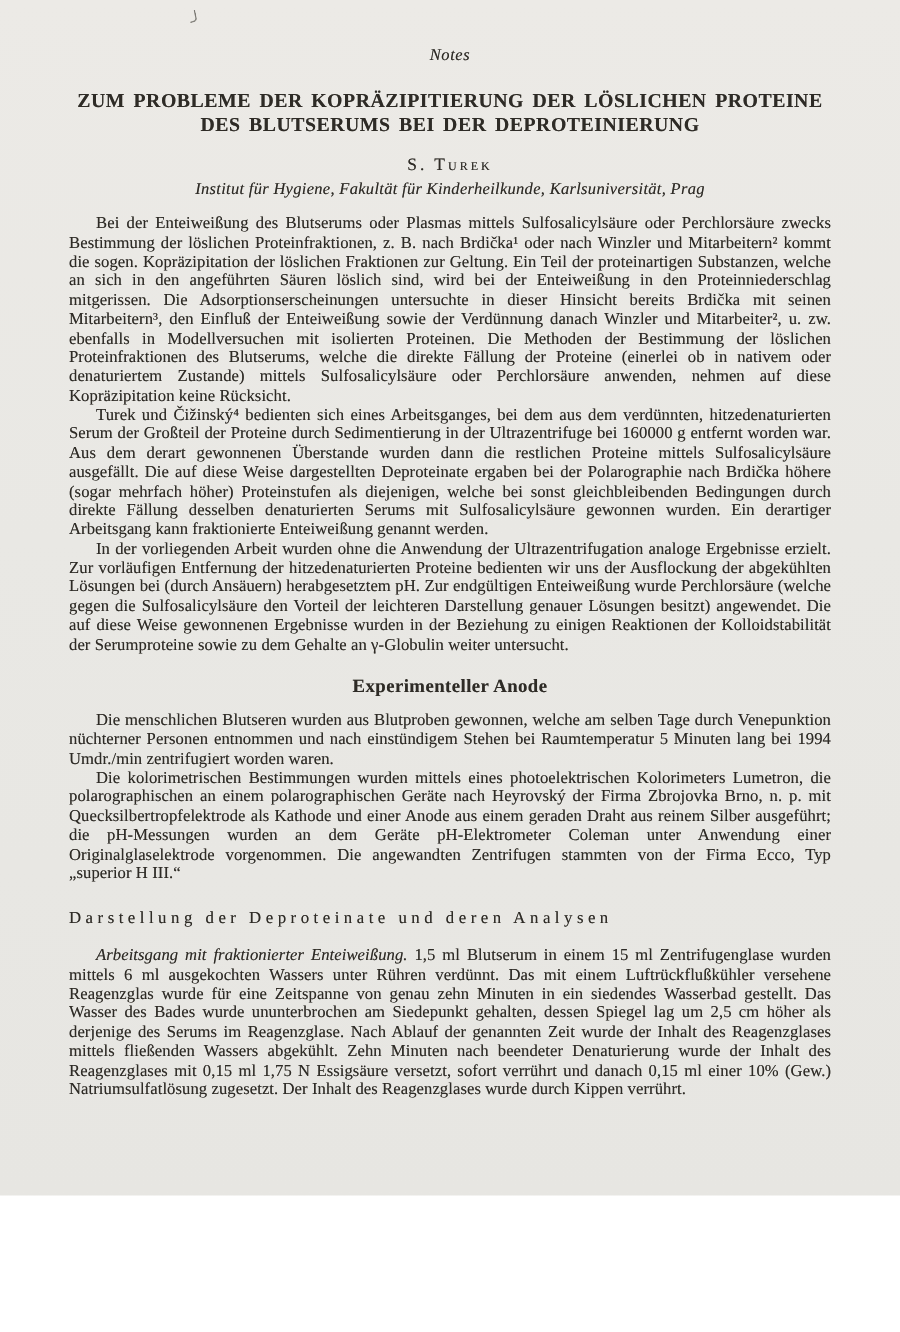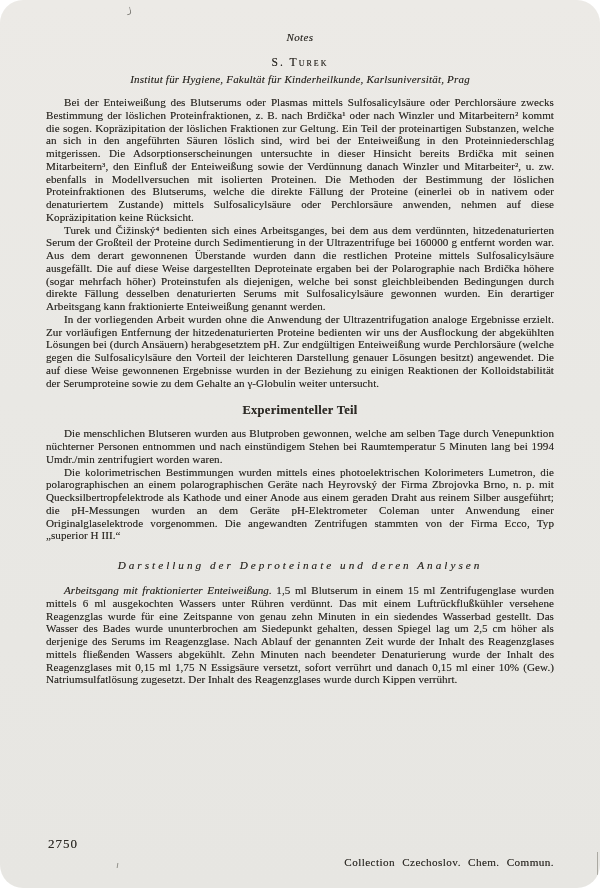--- a/index.html
+++ b/index.html
@@ -1,25 +1,24 @@
 <!DOCTYPE html>
 <html lang="de"><head>
 <meta charset="utf-8">
 <style>
   html, body { margin: 0; padding: 0; }
   body { width: 600px; height: 888px; font-family: "Liberation Serif", "DejaVu Serif", serif; }
 
   .page {
     position: relative;
     width: 600px;
-    height: 888px;
+    height: 797px;
     overflow: hidden;
     background: linear-gradient(180deg, #eceae6 0%, #e9e8e4 45%, #e7e6e2 100%);
     color: #2e2b26;
-    border-radius: 23px;
   }
   .ink {
     color: #2e2b26;
     text-shadow: 0 0 0.4px rgba(46,43,38,0.55);
   }
 
   .running-head {
     margin-top: 31px;
     text-align: center;
     font-style: italic;
@@ -72,24 +71,23 @@
     margin-bottom: 9px;
     text-align: center;
     font-weight: bold;
     font-size: 12.5px;
     letter-spacing: 0.3px;
   }
 
   .sub-heading {
     margin-top: 17px;
     margin-bottom: 13px;
-    text-align: center;
+    text-align: left;
     font-size: 11.2px;
     letter-spacing: 3px;
-    font-style: italic;
   }
 
   .lead-italic { font-style: italic; }
 
   .footer {
     position: absolute;
     left: 46px;
     right: 46px;
     top: 836px;
     height: 18px;
@@ -146,32 +144,36 @@
 </style>
 </head>
 <body>
 
 <div class="page">
 
   <span class="ink-speck-top"></span>
 
   <div class="running-head ink">Notes</div>
 
+  <div class="title-block ink">
+    <div>ZUM PROBLEME DER KOPRÄZIPITIERUNG DER LÖSLICHEN PROTEINE</div>
+    <div>DES BLUTSERUMS BEI DER DEPROTEINIERUNG</div>
+  </div>
 
   <div class="author ink">S. Turek</div>
 
   <div class="affiliation ink">Institut für Hygiene, Fakultät für Kinderheilkunde, Karlsuniversität, Prag</div>
 
   <div class="content">
 
     <p class="para first ink">Bei der Enteiweißung des Blutserums oder Plasmas mittels Sulfosalicylsäure oder Perchlorsäure zwecks Bestimmung der löslichen Proteinfraktionen, z. B. nach Brdička¹ oder nach Winzler und Mitarbeitern² kommt die sogen. Kopräzipitation der löslichen Fraktionen zur Geltung. Ein Teil der proteinartigen Substanzen, welche an sich in den angeführten Säuren löslich sind, wird bei der Enteiweißung in den Proteinniederschlag mitgerissen. Die Adsorptionserscheinungen untersuchte in dieser Hinsicht bereits Brdička mit seinen Mitarbeitern³, den Einfluß der Enteiweißung sowie der Verdünnung danach Winzler und Mitarbeiter², u. zw. ebenfalls in Modellversuchen mit isolierten Proteinen. Die Methoden der Bestimmung der löslichen Proteinfraktionen des Blutserums, welche die direkte Fällung der Proteine (einerlei ob in nativem oder denaturiertem Zustande) mittels Sulfosalicylsäure oder Perchlorsäure anwenden, nehmen auf diese Kopräzipitation keine Rücksicht.</p>
     <p class="para ink">Turek und Čižinský⁴ bedienten sich eines Arbeitsganges, bei dem aus dem verdünnten, hitzedenaturierten Serum der Großteil der Proteine durch Sedimentierung in der Ultrazentrifuge bei 160000 g entfernt worden war. Aus dem derart gewonnenen Überstande wurden dann die restlichen Proteine mittels Sulfosalicylsäure ausgefällt. Die auf diese Weise dargestellten Deproteinate ergaben bei der Polarographie nach Brdička höhere (sogar mehrfach höher) Proteinstufen als diejenigen, welche bei sonst gleichbleibenden Bedingungen durch direkte Fällung desselben denaturierten Serums mit Sulfosalicylsäure gewonnen wurden. Ein derartiger Arbeitsgang kann fraktionierte Enteiweißung genannt werden.</p>
     <p class="para ink">In der vorliegenden Arbeit wurden ohne die Anwendung der Ultrazentrifugation analoge Ergebnisse erzielt. Zur vorläufigen Entfernung der hitzedenaturierten Proteine bedienten wir uns der Ausflockung der abgekühlten Lösungen bei (durch Ansäuern) herabgesetztem pH. Zur endgültigen Enteiweißung wurde Perchlorsäure (welche gegen die Sulfosalicylsäure den Vorteil der leichteren Darstellung genauer Lösungen besitzt) angewendet. Die auf diese Weise gewonnenen Ergebnisse wurden in der Beziehung zu einigen Reaktionen der Kolloidstabilität der Serumproteine sowie zu dem Gehalte an γ-Globulin weiter untersucht.</p>
 
-    <div class="section-heading ink">Experimenteller Teil</div>
+    <div class="section-heading ink">Experimenteller Anode</div>
 
     <p class="para ink">Die menschlichen Blutseren wurden aus Blutproben gewonnen, welche am selben Tage durch Venepunktion nüchterner Personen entnommen und nach einstündigem Stehen bei Raumtemperatur 5 Minuten lang bei 1994 Umdr./min zentrifugiert worden waren.</p>
     <p class="para ink">Die kolorimetrischen Bestimmungen wurden mittels eines photoelektrischen Kolorimeters Lumetron, die polarographischen an einem polarographischen Geräte nach Heyrovský der Firma Zbrojovka Brno, n. p. mit Quecksilbertropfelektrode als Kathode und einer Anode aus einem geraden Draht aus reinem Silber ausgeführt; die pH-Messungen wurden an dem Geräte pH-Elektrometer Coleman unter Anwendung einer Originalglaselektrode vorgenommen. Die angewandten Zentrifugen stammten von der Firma Ecco, Typ „superior H III.“</p>
 
     <div class="sub-heading ink">Darstellung der Deproteinate und deren Analysen</div>
 
     <p class="para ink"><span class="lead-italic">Arbeitsgang mit fraktionierter Enteiweißung.</span><span> 1,5 ml Blutserum in einem 15 ml Zentrifugenglase wurden mittels 6 ml ausgekochten Wassers unter Rühren verdünnt. Das mit einem Luftrückflußkühler versehene Reagenzglas wurde für eine Zeitspanne von genau zehn Minuten in ein siedendes Wasserbad gestellt. Das Wasser des Bades wurde ununterbrochen am Siedepunkt gehalten, dessen Spiegel lag um 2,5 cm höher als derjenige des Serums im Reagenzglase. Nach Ablauf der genannten Zeit wurde der Inhalt des Reagenzglases mittels fließenden Wassers abgekühlt. Zehn Minuten nach beendeter Denaturierung wurde der Inhalt des Reagenzglases mit 0,15 ml 1,75 N Essigsäure versetzt, sofort verrührt und danach 0,15 ml einer 10% (Gew.) Natriumsulfatlösung zugesetzt. Der Inhalt des Reagenzglases wurde durch Kippen verrührt.</span></p>
 
   </div>
 

